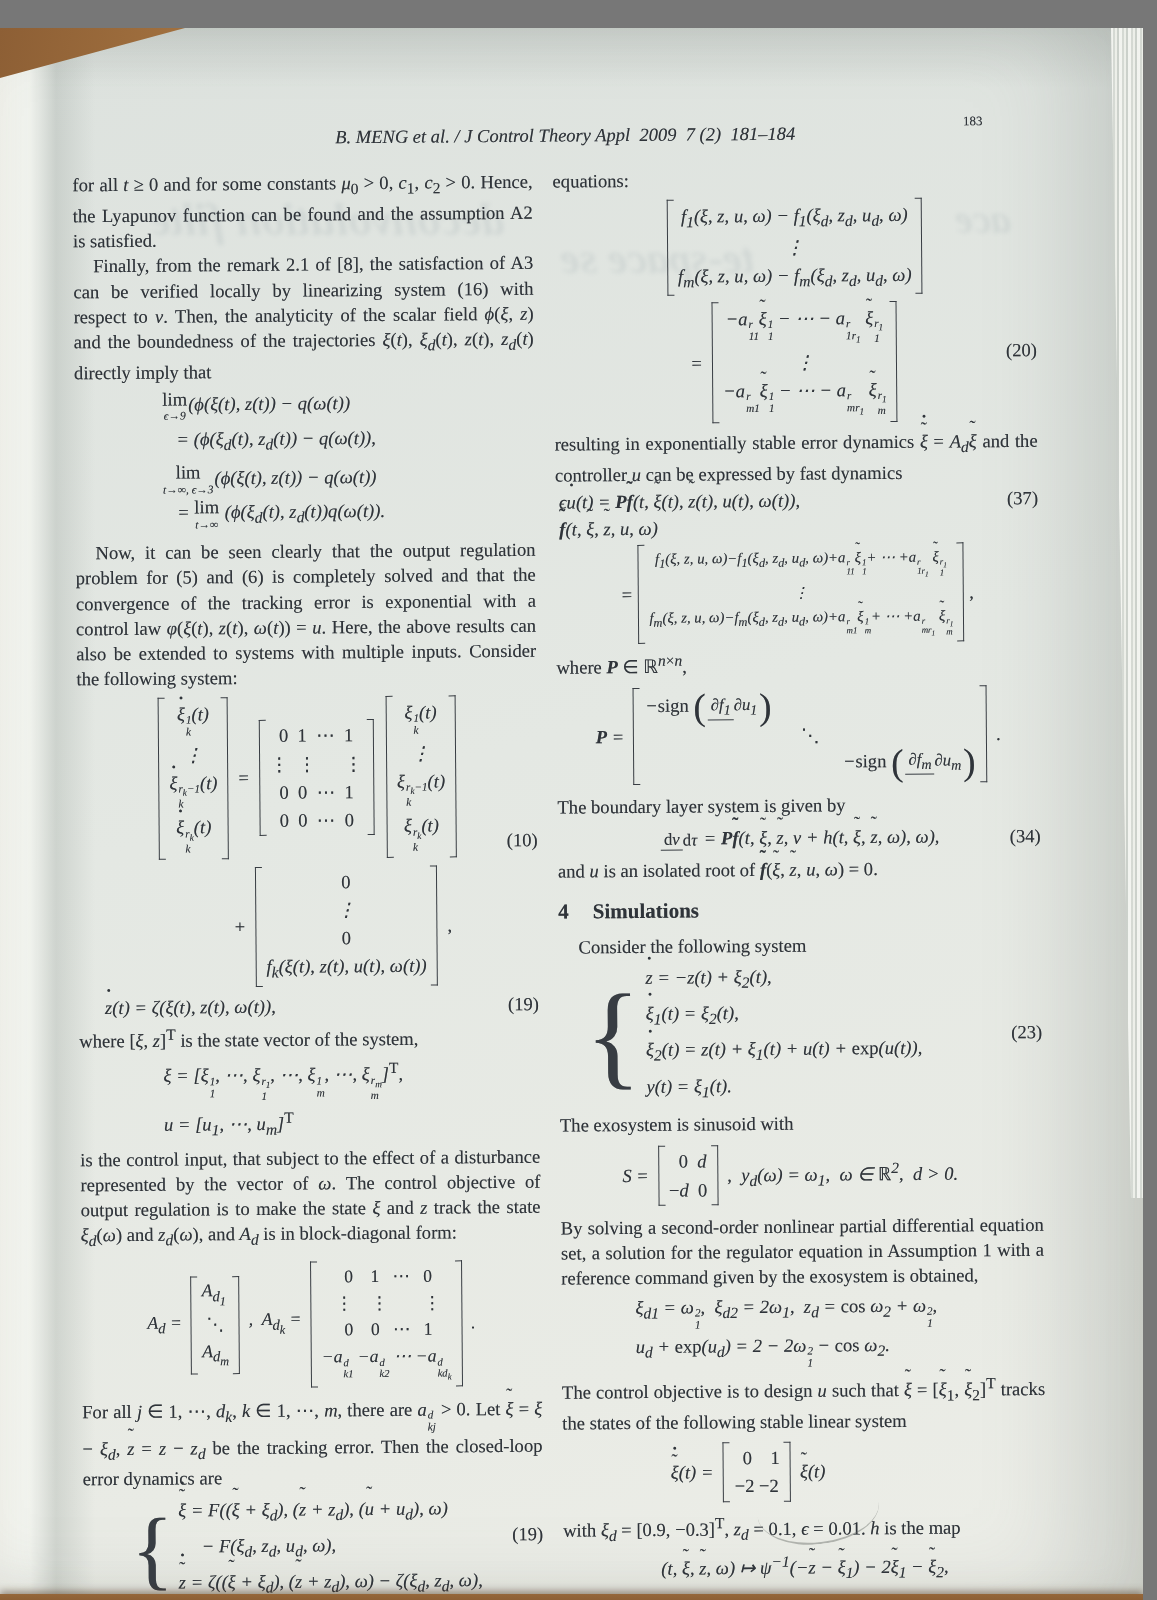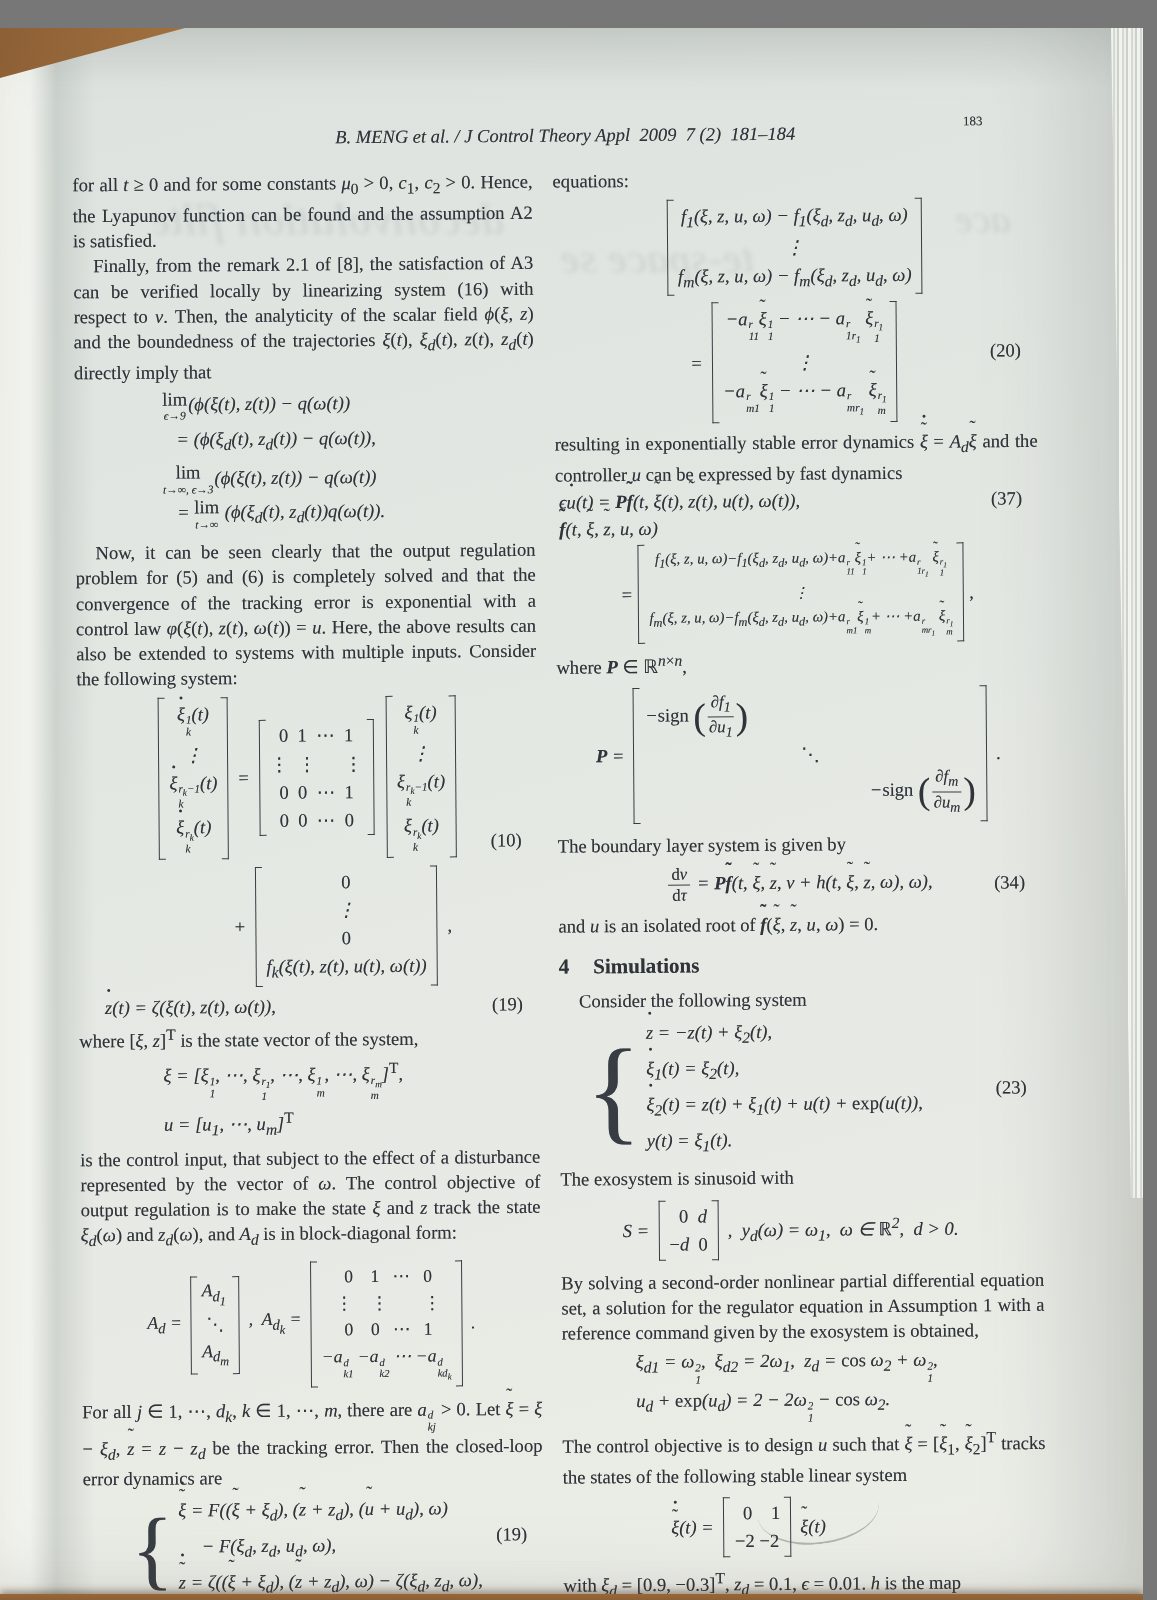--- a/index.html
+++ b/index.html
@@ -39,21 +39,21 @@
   .header{position:absolute;top:97px;left:45px;width:1050px;text-align:center;
     font-style:italic;font-size:18.5px;}
   .pageno{position:absolute;top:88px;left:968px;font-size:13px;}
   .col{position:absolute;top:140px;font-size:18.6px;line-height:25.2px;text-align:justify;}
   .col.leftc{left:77px;width:460px;}
   .col.rightc{left:557px;width:483px;}
   .p{margin:0;}
   .p.ind{text-indent:20px;}
   
   .disp{position:relative;margin:5px 0;font-style:italic;font-size:18.6px;}
-  .eqlabel{position:absolute;right:16px;top:50%;transform:translateY(-50%);font-style:normal;}
+  .eqlabel{position:absolute;right:0;top:50%;transform:translateY(-50%);font-style:normal;}
   .eqrow{display:flex;align-items:center;justify-content:center;gap:6px;}
   .op{font-style:normal;padding:0 1px;}
   .stack>.r{line-height:29px;white-space:nowrap;}
   .limstack{padding-left:88px;margin:3px 0 5px;}
   .limstack .stack>.r{line-height:33px;}
   .xiustack{padding-left:84px;margin:3px 0;}
   .xdstack{padding-left:74px;margin:4px 0;}
   .eqleft{padding-left:26px;}
   
   .mat{display:inline-flex;flex-direction:column;align-items:center;justify-content:center;
@@ -85,21 +85,21 @@
     font-size:1em;font-style:normal;line-height:1;}
   .da::after{content:'˙';position:absolute;left:55%;top:-.42em;transform:translateX(-50%);
     font-weight:bold;font-style:normal;line-height:1;}
   .tda::after{content:'˜';position:absolute;left:50%;top:-.45em;transform:translateX(-50%);font-style:normal;line-height:1;}
   .tda::before{content:'˙';position:absolute;left:55%;top:-.85em;transform:translateX(-50%);font-weight:bold;font-style:normal;line-height:1;}
   
   .lim{display:inline-flex;flex-direction:column;align-items:center;font-style:normal;
     vertical-align:middle;line-height:1;margin-right:1px;justify-content:flex-end;}
   .lim .ls{font-size:.62em;font-style:italic;margin-top:2px;}
   
-  .frac{display:inline-flex;flex-direction:column;align-items:center;vertical-align:middle;
+  .frac{display:inline-flex;flex-direction:row;align-items:center;vertical-align:middle;
     line-height:1.2;font-size:.9em;margin:0 2px;}
   .frac>span:first-child{border-bottom:1.4px solid #383d43;padding:0 3px;}
   .frac.fup{font-style:normal;}
   .bigp{font-size:2em;font-style:normal;vertical-align:middle;line-height:.8;}
   .up{font-style:normal;}
   sup.up{font-style:normal;}
   
   .sec{font-style:normal;font-weight:bold;font-size:21px;margin:16px 0 9px;text-align:left;}
   .sec .num{margin-right:24px;}
   .tight{margin:2px 0;}

